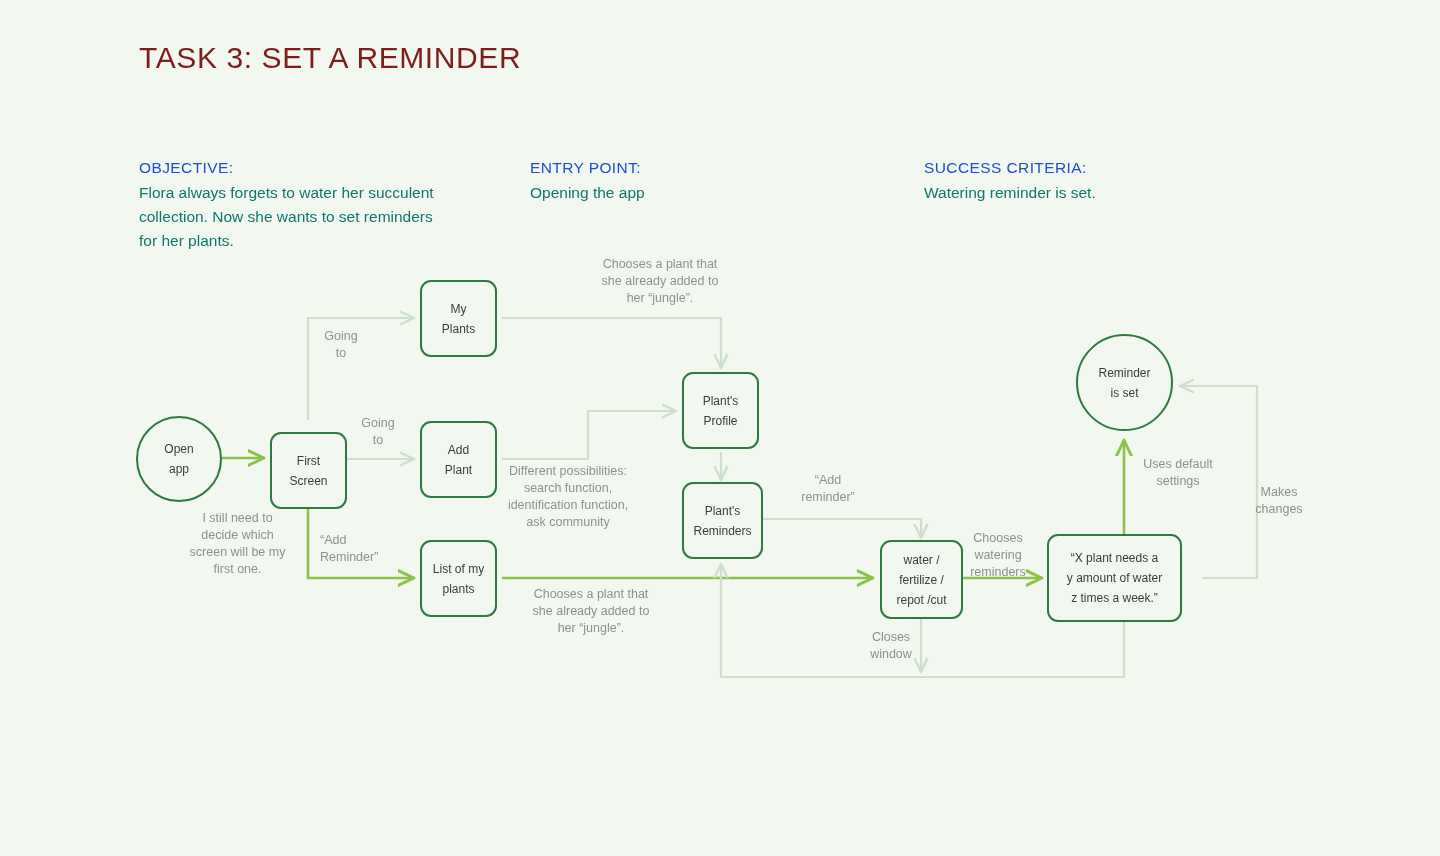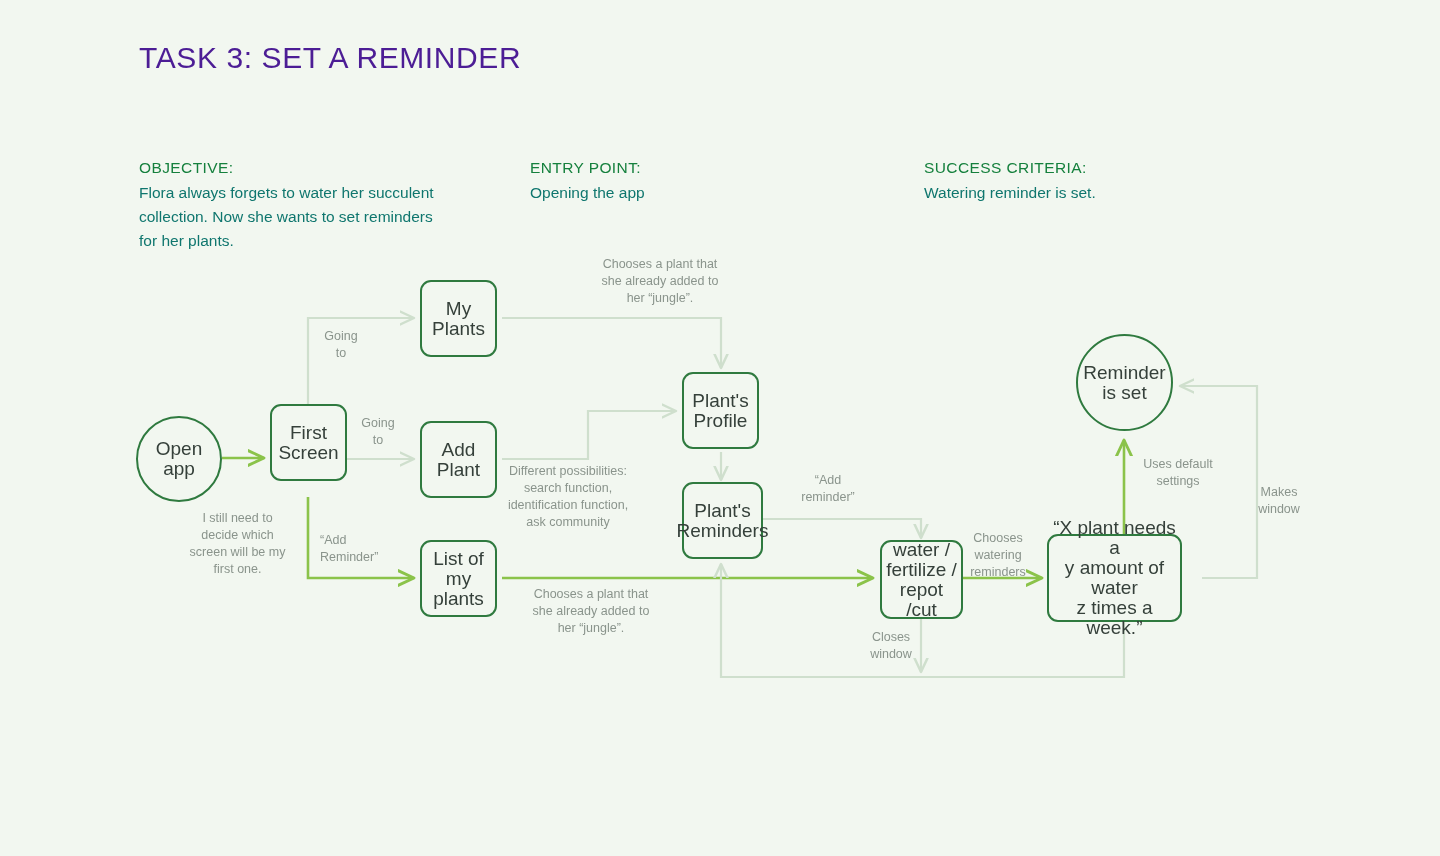--- a/index.html
+++ b/index.html
@@ -20,32 +20,32 @@
     height: 856px;
   }
 
   
   .page-title {
     position: absolute;
     left: 139px;
     top: 41px;
     font-size: 30px;
     letter-spacing: 0.6px;
-    color: #4c1d95;
+    color: #7f1d1d;
     font-weight: 400;
     white-space: nowrap;
   }
   .meta-col {
     position: absolute;
     font-size: 15.5px;
     line-height: 24px;
     color: #3f4843;
   }
   .meta-col .meta-head {
-    color: #15803d;
+    color: #1d4ed8;
     letter-spacing: 0.4px;
     display: block;
     margin-bottom: 1px;
   }
   .meta-col .meta-body {
     display: block;
     color: #0f766e;
   }
   #meta-objective { left: 139px; top: 156px; width: 300px; }
   #meta-entry     { left: 530px; top: 156px; width: 330px; }
@@ -63,21 +63,21 @@
   .node {
     position: absolute;
     box-sizing: border-box;
     background: #f2f7f0;
     border: 2px solid #2f7a3f;
     color: #35403a;
     display: flex;
     align-items: center;
     justify-content: center;
     text-align: center;
-    font-size: 19px;
+    font-size: 12px;
     line-height: 20px;
     z-index: 3;
   }
   .node.rect { border-radius: 11px; }
   .node.circle { border-radius: 50%; }
   .node .node-label { display: block; white-space: pre-line; }
 
   
   .edge-label {
     position: absolute;
@@ -151,21 +151,21 @@
       <path d="M 1124 622 L 1124 677 L 721 677 L 721 564" stroke="#cfdfcd" stroke-width="2.2" marker-end="url(#ah-muted)"></path>
 
     </g>
   </svg>
 
   <div class="node circle" style="left:136px; top:416px; width:86px; height:86px;">
     <span class="node-label">Open
 app</span>
   </div>
 
-  <div class="node rect" style="left:270px; top:404px; width:77px; height:77px;">
+  <div class="node rect" style="left:270px; top:432px; width:77px; height:77px;">
     <span class="node-label">First
 Screen</span>
   </div>
 
   <div class="node rect" style="left:420px; top:280px; width:77px; height:77px;">
     <span class="node-label">My
 Plants</span>
   </div>
 
   <div class="node rect" style="left:420px; top:421px; width:77px; height:77px;">
@@ -239,15 +239,15 @@
 watering
 reminders</div>
 
   <div class="edge-label" style="left:848px; top:629px; width:86px;">Closes
 window</div>
 
   <div class="edge-label" style="left:1130px; top:456px; width:96px;">Uses default
 settings</div>
 
   <div class="edge-label" style="left:1239px; top:484px; width:80px;">Makes
-window</div>
+changes</div>
 
 </div>
 
 </body></html>

